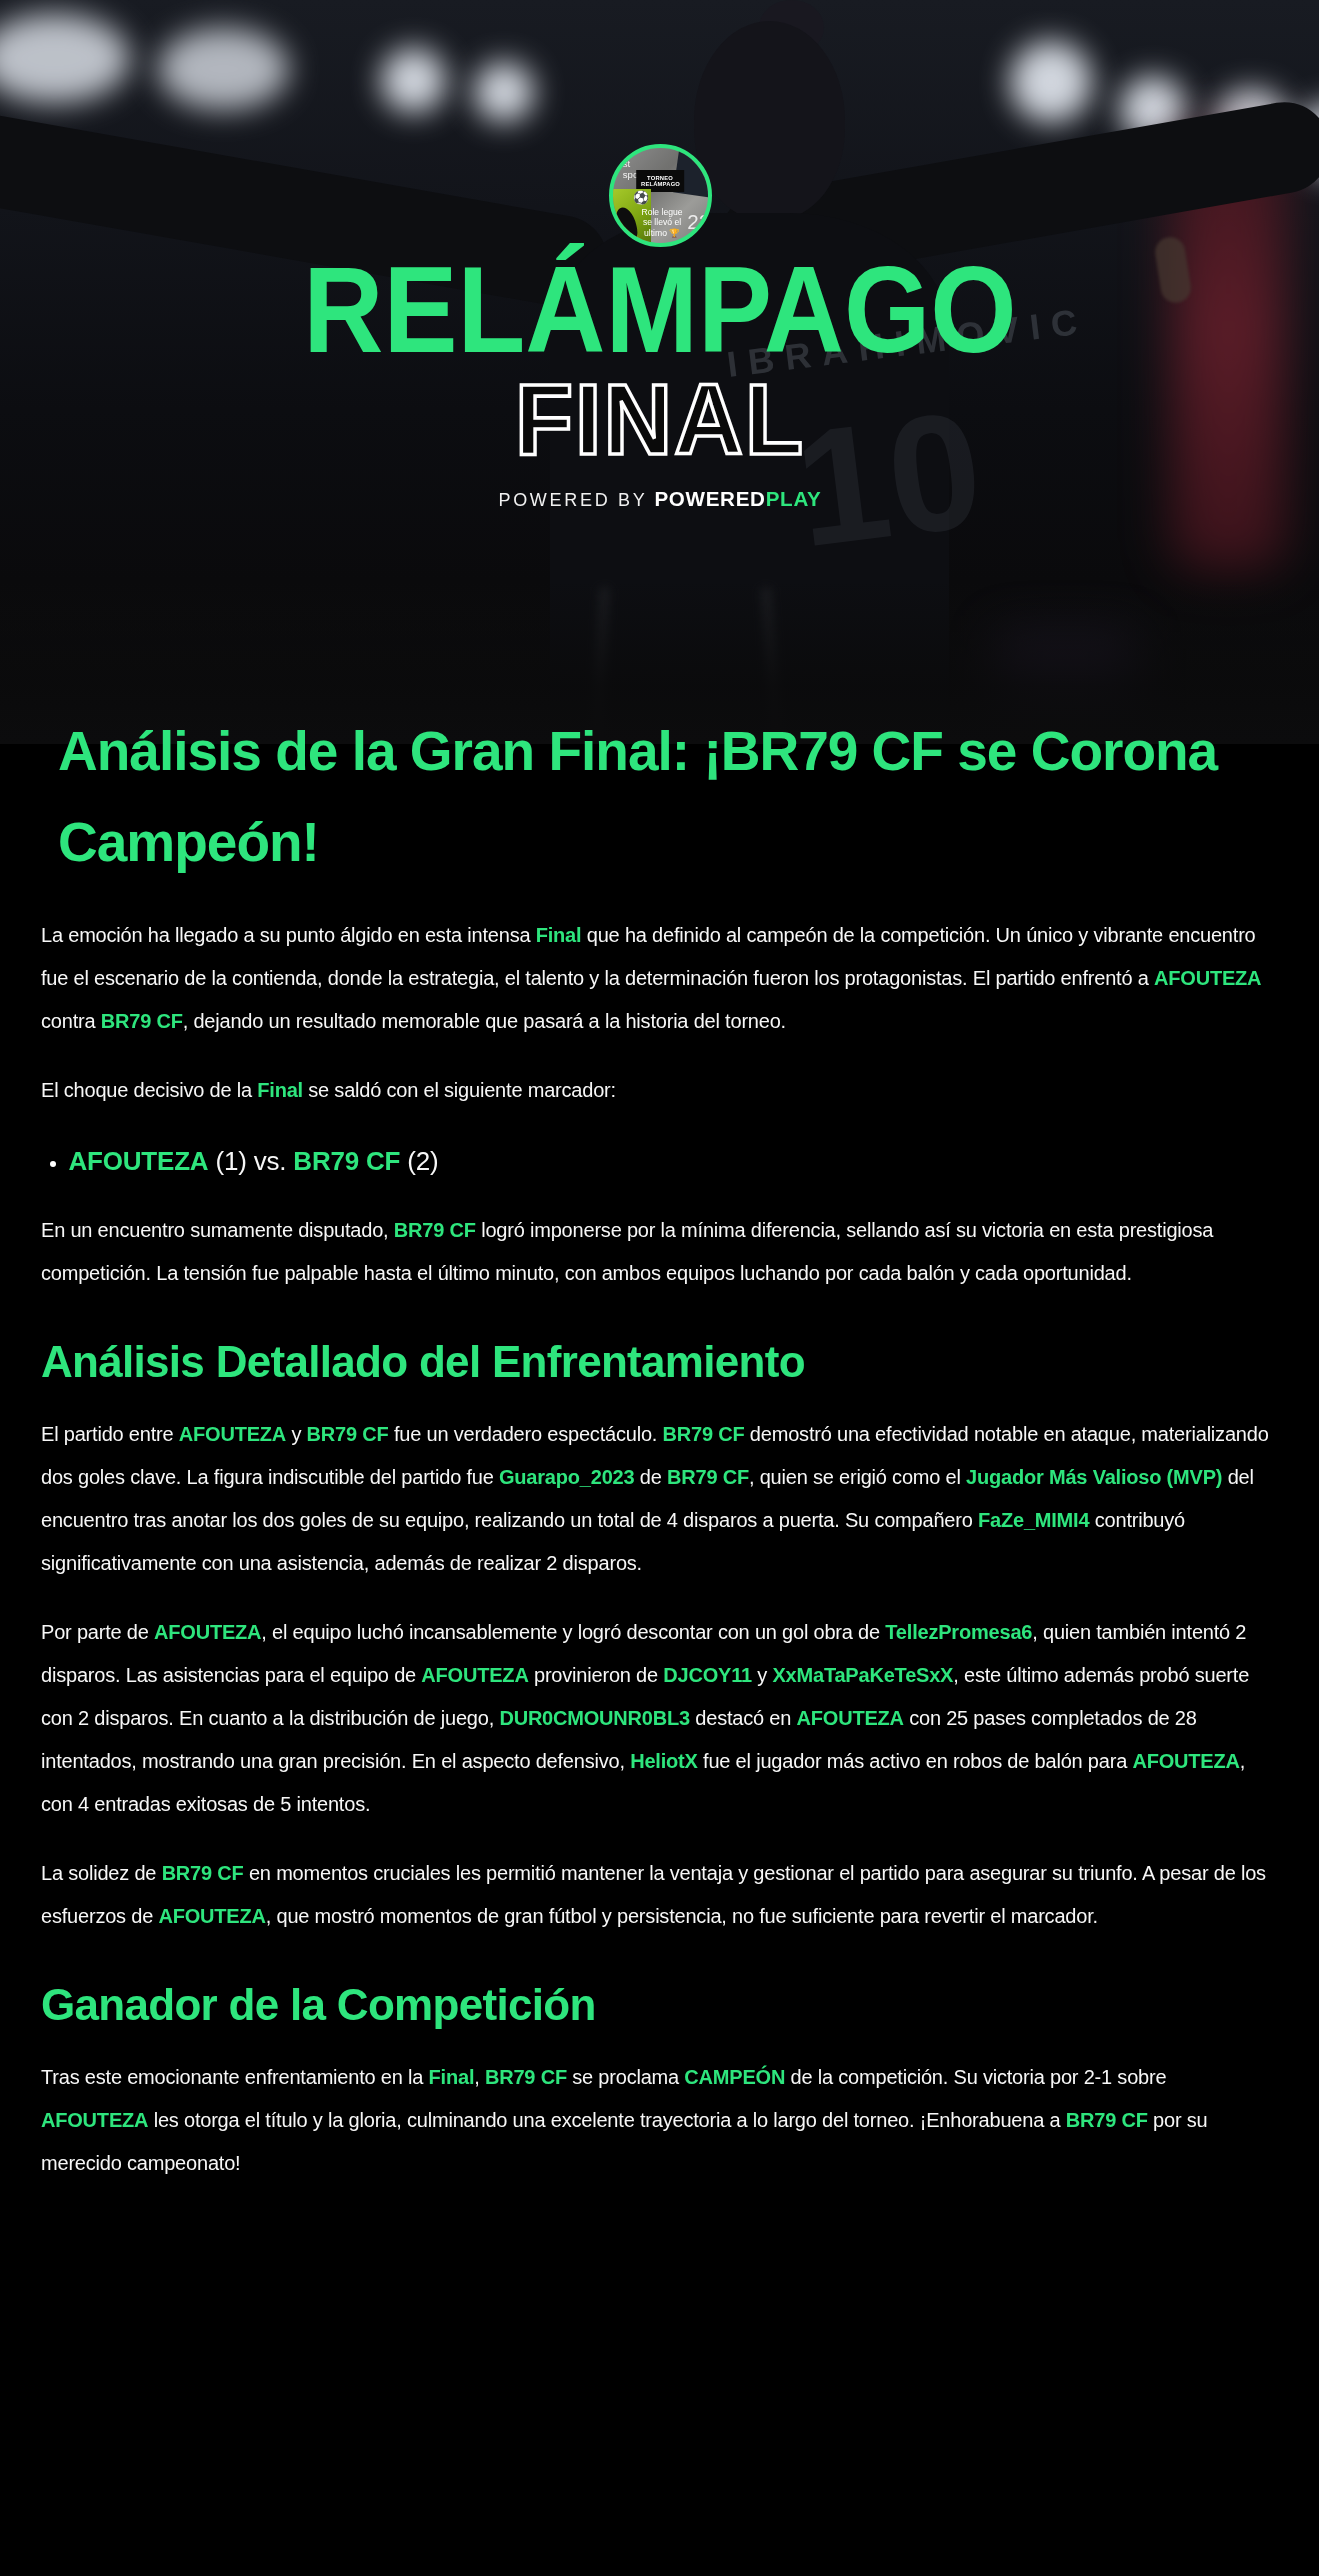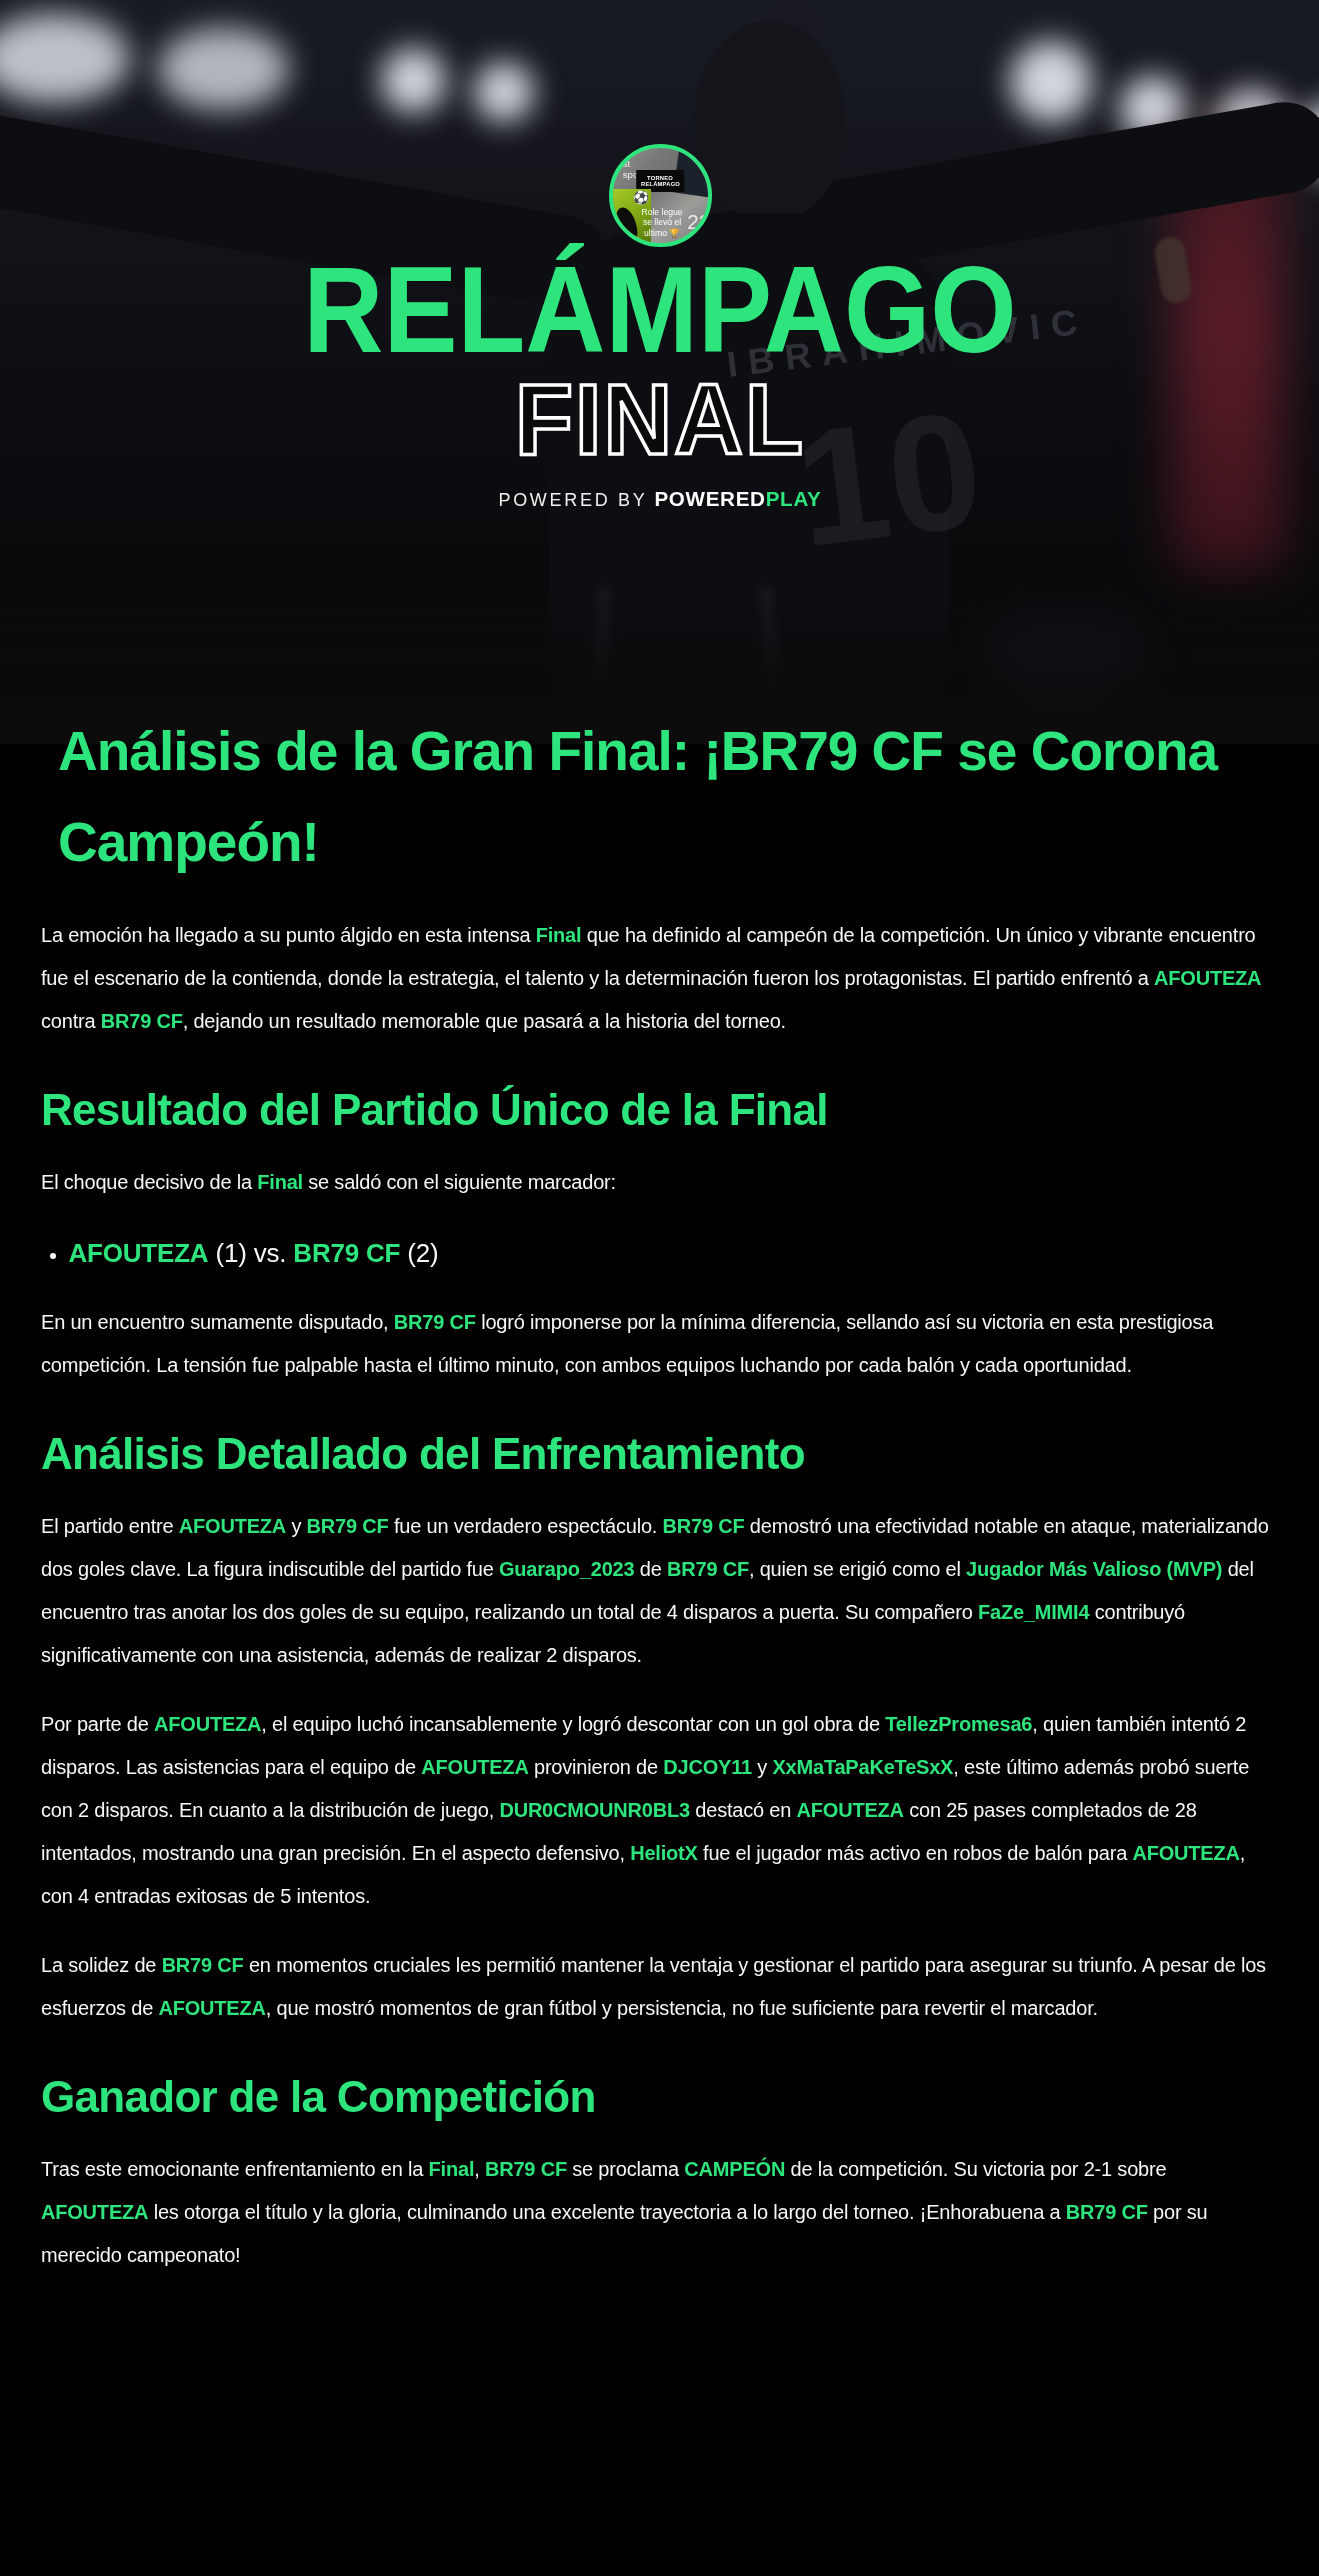--- a/index.html
+++ b/index.html
@@ -159,21 +159,20 @@
       </div>
     </div>
   </div>
 
   <div class="content">
     <article>
       <h1>Análisis de la Gran Final: ¡BR79 CF se Corona Campeón!</h1>
 
       <p>La emoción ha llegado a su punto álgido en esta intensa <strong class="hl">Final</strong> que ha definido al campeón de la competición. Un único y vibrante encuentro fue el escenario de la contienda, donde la estrategia, el talento y la determinación fueron los protagonistas. El partido enfrentó a <strong class="hl">AFOUTEZA</strong> contra <strong class="hl">BR79 CF</strong>, dejando un resultado memorable que pasará a la historia del torneo.</p>
 
-      <h2>Resultado del Partido Único de la Final</h2>
 
       <p>El choque decisivo de la <strong class="hl">Final</strong> se saldó con el siguiente marcador:</p>
 
       <ul>
         <li><strong class="hl">AFOUTEZA</strong> (1) vs. <strong class="hl">BR79 CF</strong> (2)</li>
       </ul>
 
       <p>En un encuentro sumamente disputado, <strong class="hl">BR79 CF</strong> logró imponerse por la mínima diferencia, sellando así su victoria en esta prestigiosa competición. La tensión fue palpable hasta el último minuto, con ambos equipos luchando por cada balón y cada oportunidad.</p>
 
       <h2>Análisis Detallado del Enfrentamiento</h2>

